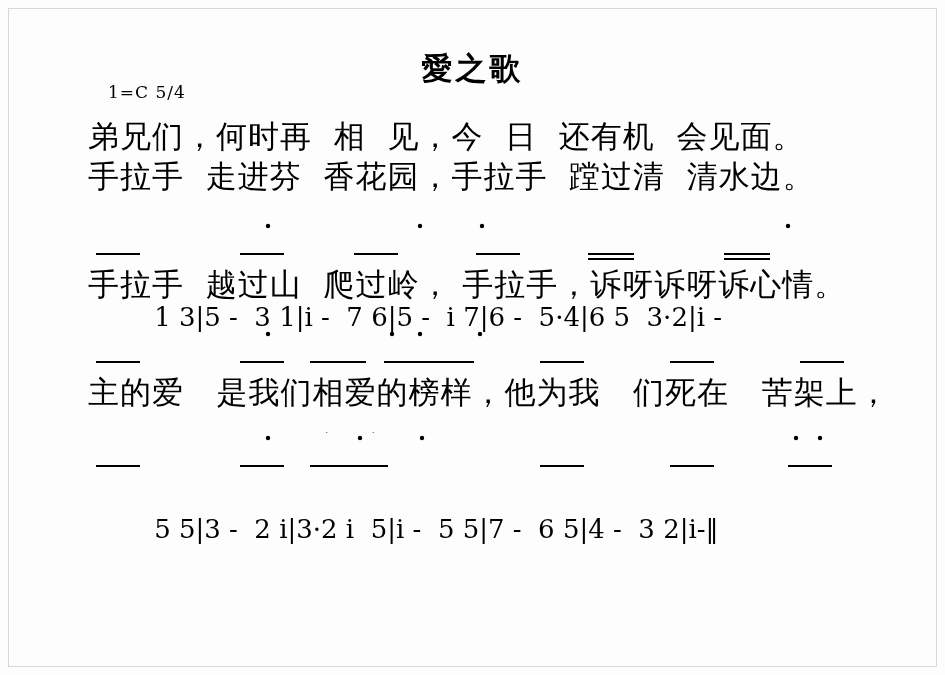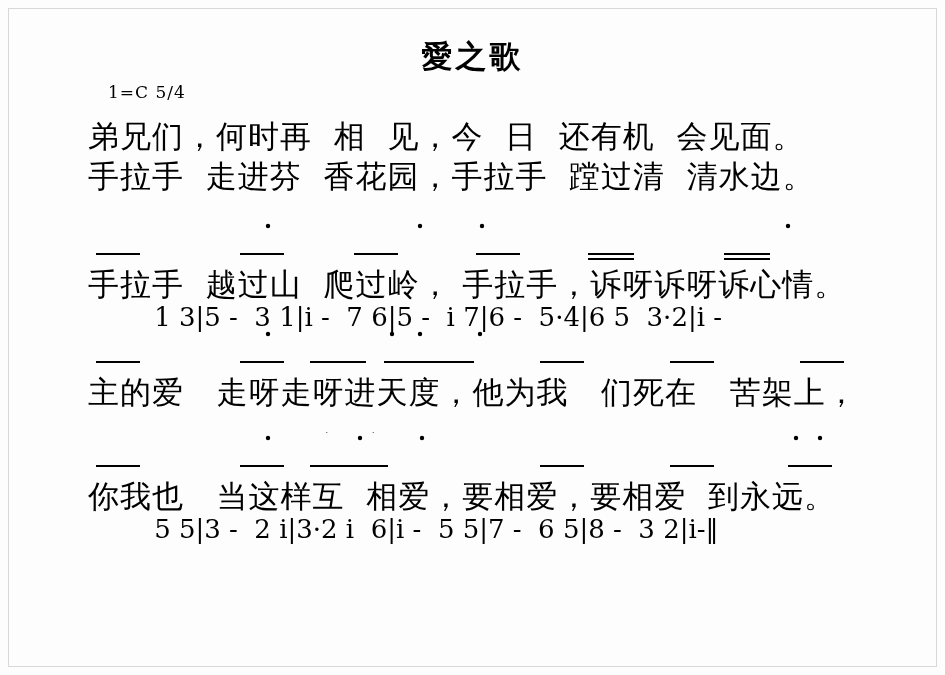--- a/index.html
+++ b/index.html
@@ -24,21 +24,21 @@
     position: absolute;
     left: 8px;
     top: 8px;
     right: 8px;
     bottom: 8px;
     border: 1px solid #d8d8d8;
     pointer-events: none;
   }
   .title {
     position: absolute;
-    top: 36px;
+    top: 48px;
     left: 0;
     width: 945px;
     text-align: center;
     font-size: 31px;
     font-weight: bold;
     letter-spacing: 3px;
     color: #000;
   }
   .key-sig {
     position: absolute;
@@ -131,40 +131,39 @@
           <line x1="296" y1="34" x2="386" y2="34" stroke="#000" stroke-width="2"></line>
           <line x1="452" y1="34" x2="496" y2="34" stroke="#000" stroke-width="2"></line>
           <line x1="582" y1="34" x2="626" y2="34" stroke="#000" stroke-width="2"></line>
           <line x1="712" y1="34" x2="756" y2="34" stroke="#000" stroke-width="2"></line>
           <circle cx="180" cy="6" r="2.2" fill="#000"></circle>
           <circle cx="304" cy="6" r="2.2" fill="#000"></circle>
           <circle cx="332" cy="6" r="2.2" fill="#000"></circle>
           <circle cx="392" cy="6" r="2.2" fill="#000"></circle>
         </svg>
       </div>
-      <div class="lyric-row">主的爱   走呀走呀进天度，他为我   们死在   苦架上，</div>
+      <div class="lyric-row">主的爱   是我们相爱的榜样，他为我   们死在   苦架上，</div>
     </div>
 
     <div class="spacer-14"></div>
 
     <div class="system system-4">
       <div class="notes-row">
         <svg width="780" height="40" style="position:absolute;left:0;top:0;">
           <line x1="8" y1="34" x2="52" y2="34" stroke="#000" stroke-width="2"></line>
           <line x1="152" y1="34" x2="196" y2="34" stroke="#000" stroke-width="2"></line>
           <line x1="222" y1="34" x2="300" y2="34" stroke="#000" stroke-width="2"></line>
           <line x1="452" y1="34" x2="496" y2="34" stroke="#000" stroke-width="2"></line>
           <line x1="582" y1="34" x2="626" y2="34" stroke="#000" stroke-width="2"></line>
           <line x1="700" y1="34" x2="744" y2="34" stroke="#000" stroke-width="2"></line>
           <path d="M 238 0 Q 262 -10 286 0" stroke="#000" stroke-width="1.6" fill="none"></path>
           <circle cx="180" cy="6" r="2.2" fill="#000"></circle>
           <circle cx="272" cy="6" r="2.2" fill="#000"></circle>
           <circle cx="334" cy="6" r="2.2" fill="#000"></circle>
           <circle cx="708" cy="6" r="2.2" fill="#000"></circle>
           <circle cx="732" cy="6" r="2.2" fill="#000"></circle>
         </svg>
-        <span>5 5|3 -  2 i|3·2 i  6|i -  5 5|7 -  6 5|8 -  3 2|i-‖</span>
+        <span>5 5|3 -  2 i|3·2 i  5|i -  5 5|7 -  6 5|4 -  3 2|i-‖</span>
       </div>
-      <div class="lyric-row">你我也   当这样互  相爱，要相爱，要相爱  到永远。</div>
     </div>
 
   </div>
 </div>
 
 </body></html>

